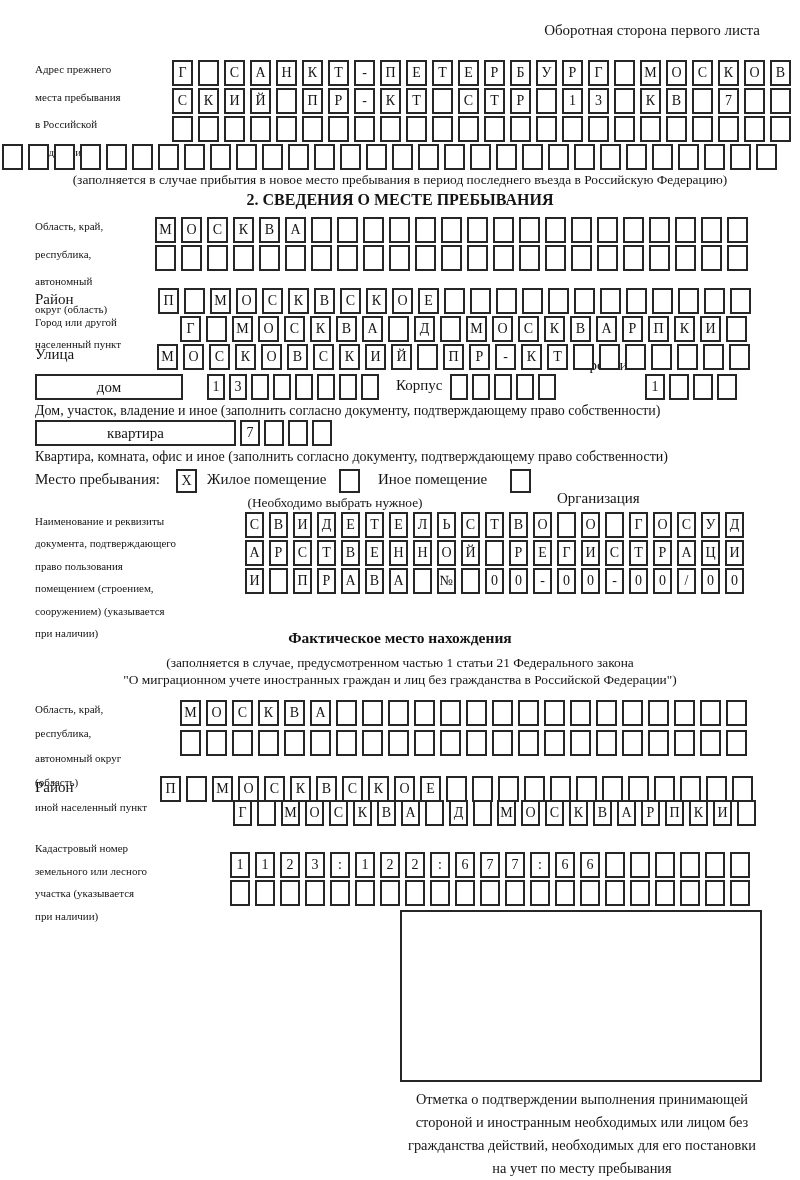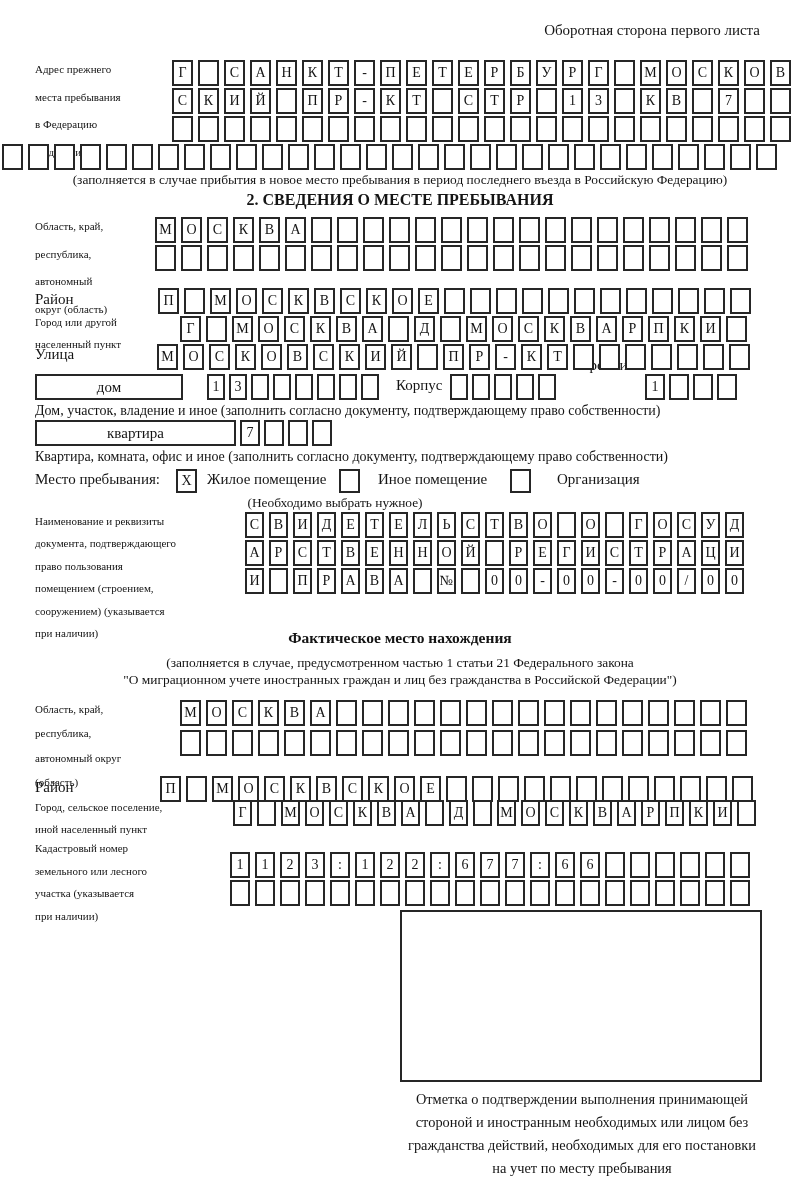--- a/index.html
+++ b/index.html
@@ -38,21 +38,21 @@
 </head>
 <body>
 
 <div class="page">
 
   <div class="lbl" style="left:400px;top:22px;width:360px;text-align:right">Оборотная сторона первого листа</div>
 
   <div class="ml" style="left:35px;top:56px;line-height:27.5px">
     <div>Адрес прежнего</div>
     <div>места пребывания</div>
-    <div>в Федерацию</div>
+    <div>в Российской</div>
     <div>Федерации</div>
   </div>
 
   <div class="cap" style="left:0;top:172px;width:800px">(заполняется в случае прибытия в новое место пребывания в период последнего въезда в Российскую Федерацию)</div>
 
   <div class="title" style="left:0;top:191px;width:800px;font-size:16px">2. СВЕДЕНИЯ О МЕСТЕ ПРЕБЫВАНИЯ</div>
 
   <div class="ml" style="left:35px;top:213px;line-height:27.5px">
     <div>Область, край,</div>
     <div>республика,</div>
@@ -77,21 +77,21 @@
   <div class="note14" style="left:35px;top:403px">Дом, участок, владение и иное (заполнить согласно документу, подтверждающему право собственности)</div>
 
   <div class="longbox" style="left:35px;top:420px;width:201px;height:26px">
     <span>квартира</span>
   </div>
   <div class="note14" style="left:35px;top:449px">Квартира, комната, офис и иное (заполнить согласно документу, подтверждающему право собственности)</div>
 
   <div class="lbl" style="left:35px;top:471px">Место пребывания:</div>
   <div class="lbl" style="left:207px;top:471px">Жилое помещение</div>
   <div class="lbl" style="left:378px;top:471px">Иное помещение</div>
-  <div class="lbl" style="left:557px;top:471px">Организация</div>
+  <div class="lbl" style="left:557px;top:490px">Организация</div>
   <div class="cap" style="left:100px;top:495px;width:470px">(Необходимо выбрать нужное)</div>
 
   <div class="ml" style="left:35px;top:510px;line-height:22.4px">
     <div>Наименование и реквизиты</div>
     <div>документа, подтверждающего</div>
     <div>право пользования</div>
     <div>помещением (строением,</div>
     <div>сооружением) (указывается</div>
     <div>при наличии)</div>
   </div>
@@ -103,21 +103,20 @@
   <div class="ml" style="left:35px;top:697px;line-height:24.3px">
     <div>Область, край,</div>
     <div>республика,</div>
     <div>автономный округ</div>
     <div>(область)</div>
   </div>
 
   <div class="lbl" style="left:35px;top:779px">Район</div>
 
   <div class="ml" style="left:35px;top:796px;line-height:22px">
-    <div>Город, сельское поселение,</div>
     <div>иной населенный пункт</div>
   </div>
 
   <div class="ml" style="left:35px;top:837px;line-height:22.6px">
     <div>Кадастровый номер</div>
     <div>земельного или лесного</div>
     <div>участка (указывается</div>
     <div>при наличии)</div>
   </div>
 

